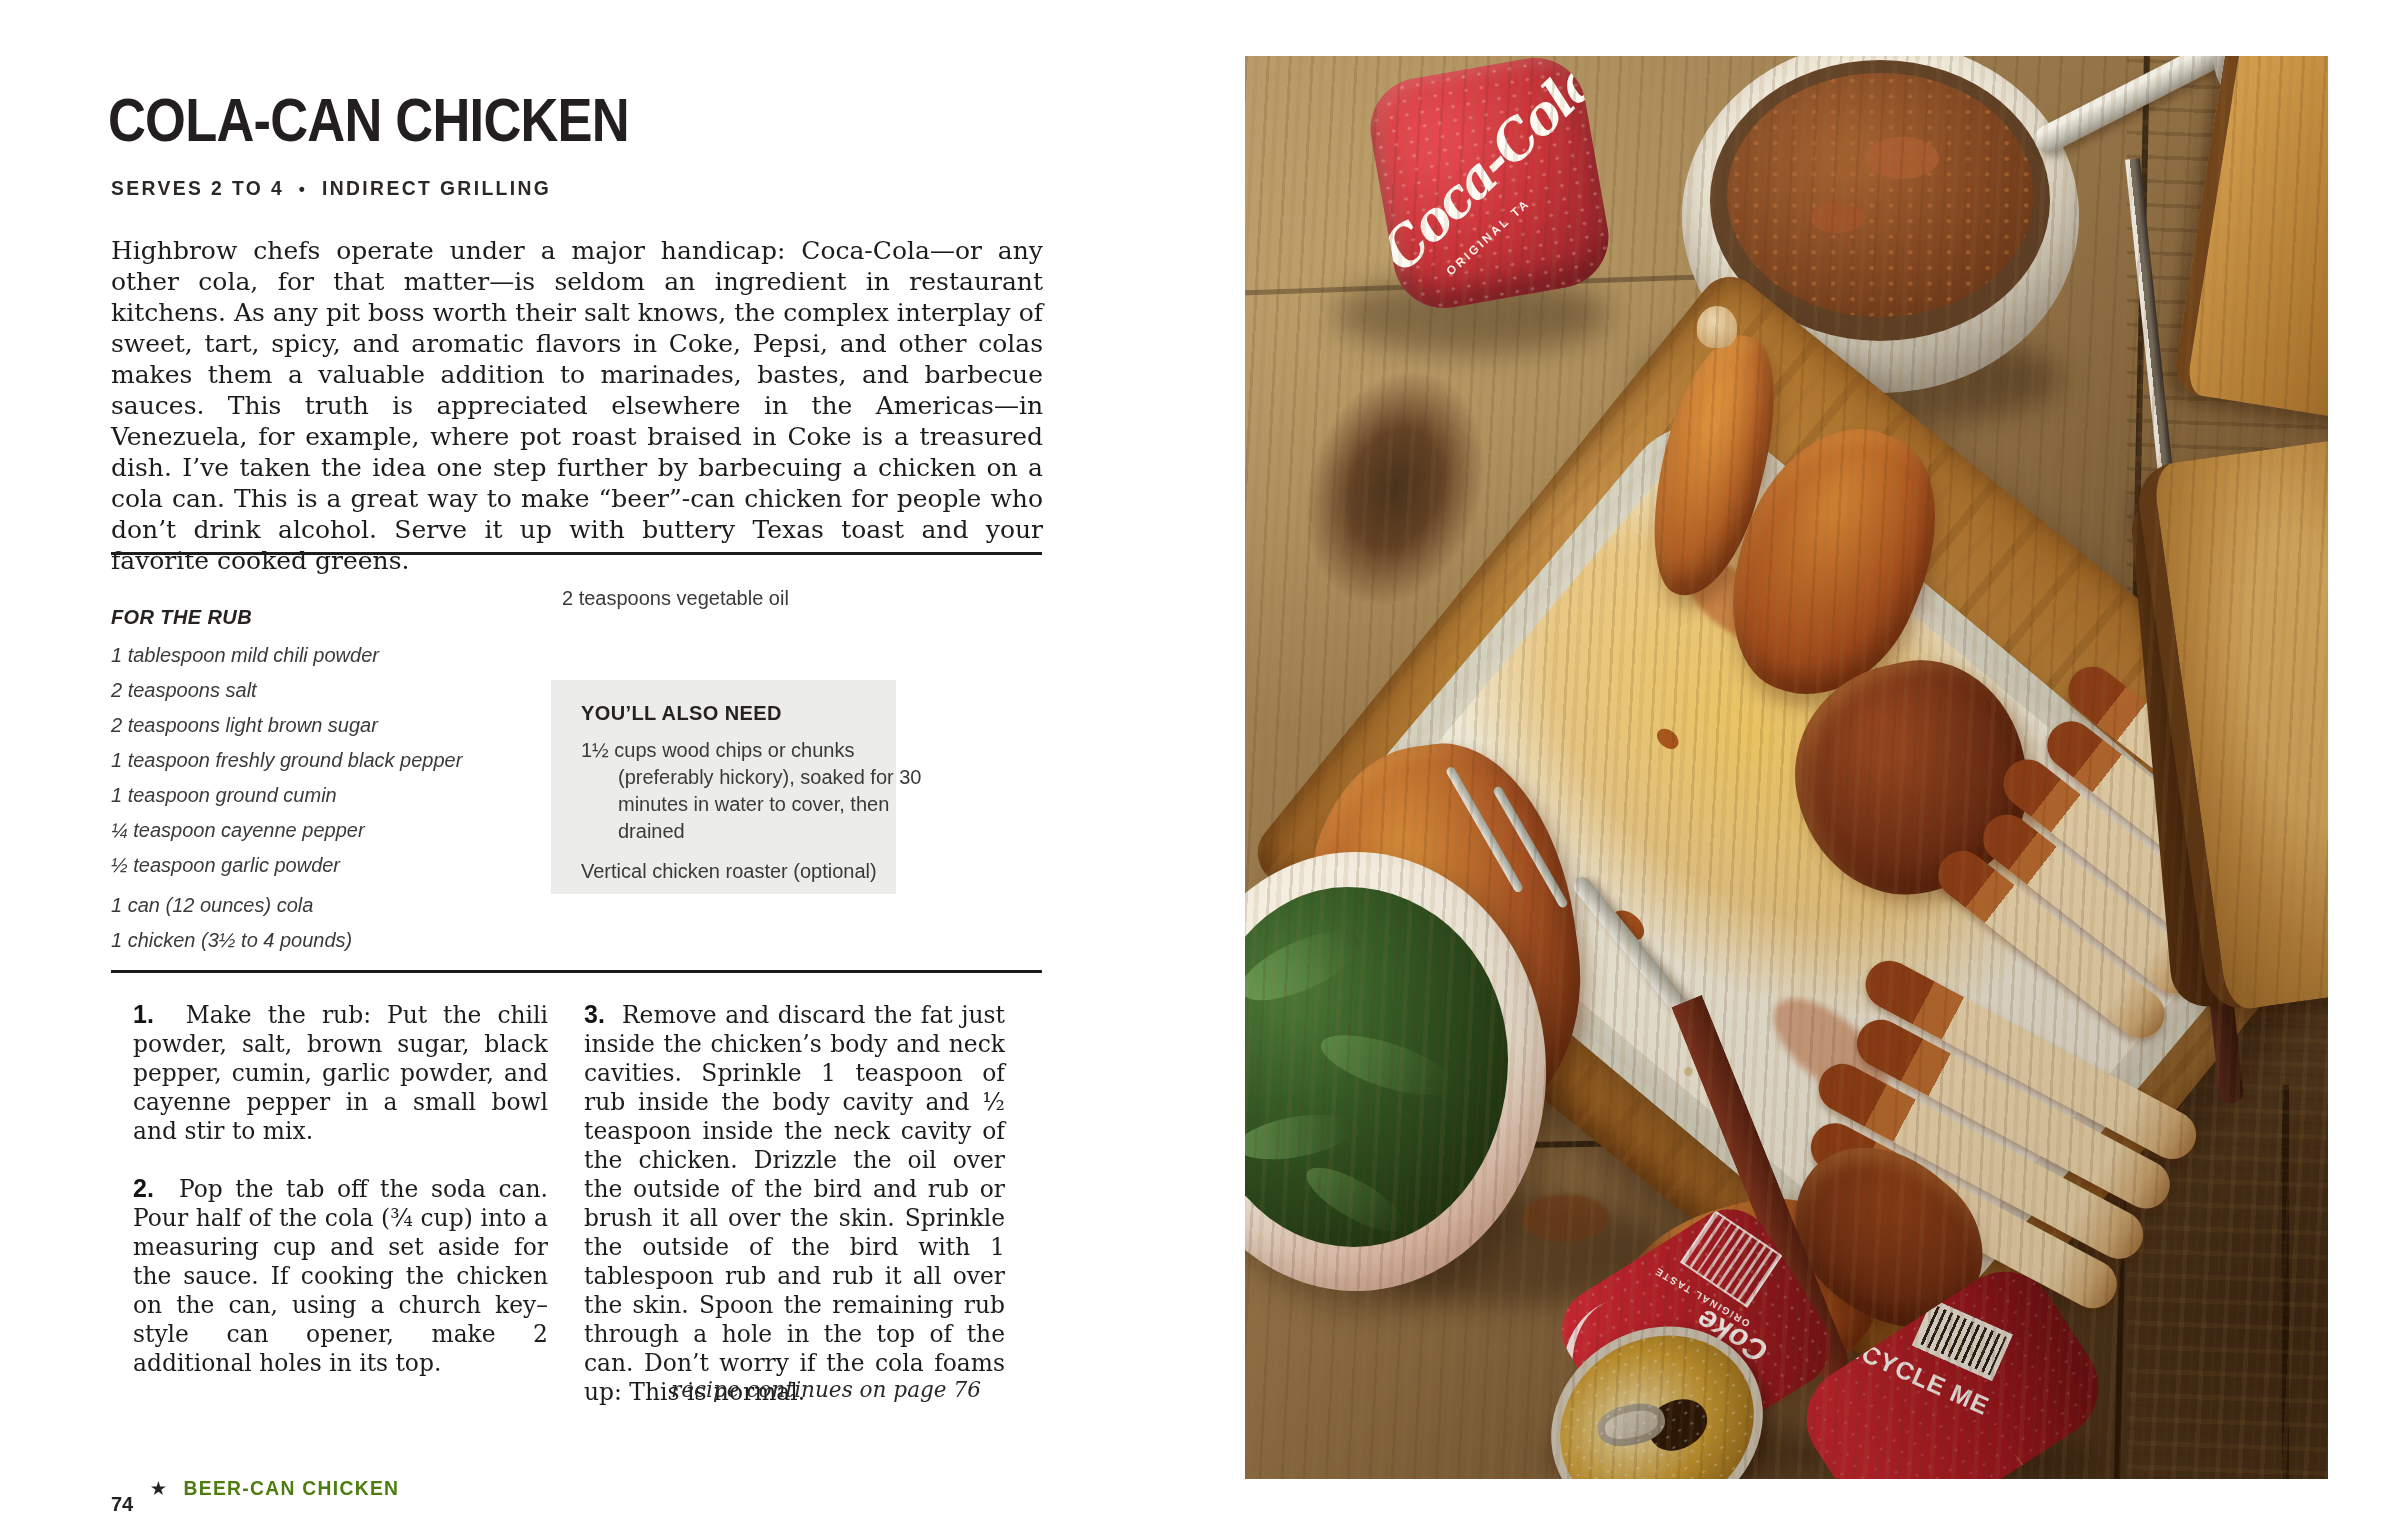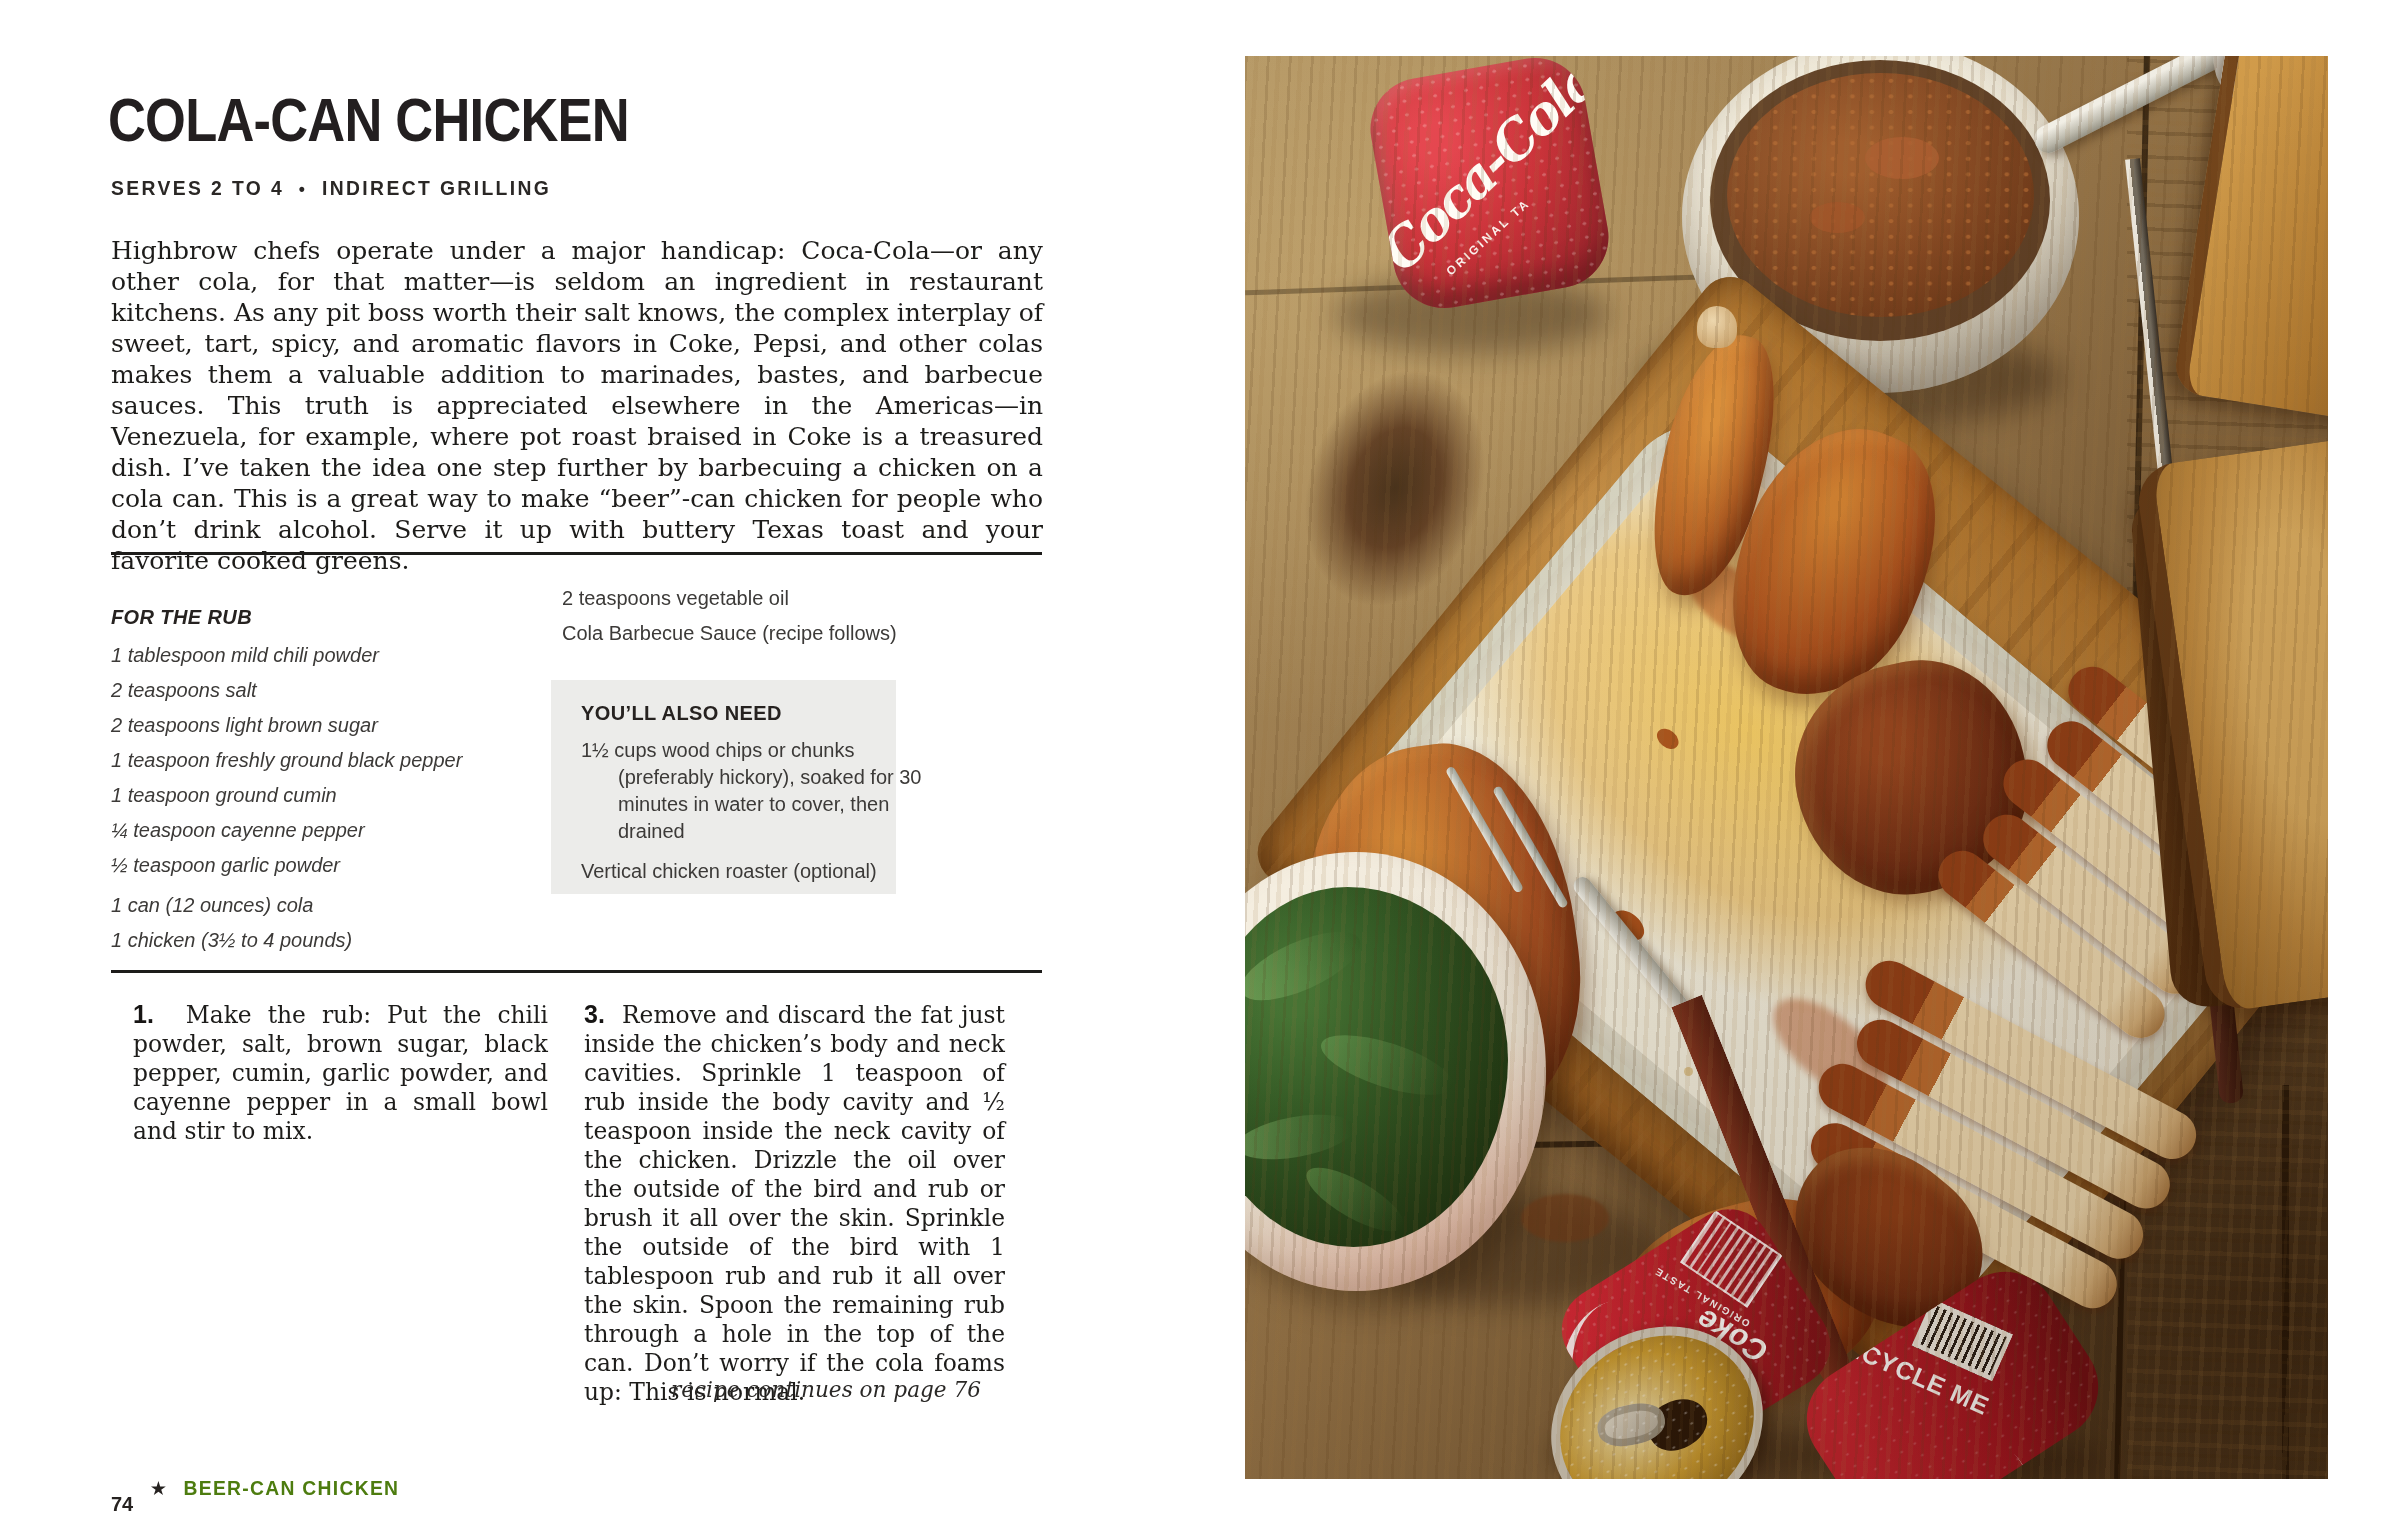--- a/index.html
+++ b/index.html
@@ -79,35 +79,35 @@
       <li>½ teaspoon garlic powder</li>
     </ul>
     <ul class="ing" style="margin-top:5px;">
       <li>1 can (12 ounces) cola</li>
       <li>1 chicken (3½ to 4 pounds)</li>
     </ul>
   </div>
 
   <ul class="abs ing" style="left:562px;top:581px;width:432px;">
     <li>2 teaspoons vegetable oil</li>
-    <li>Cola Barbecue Sauce (recipe follows)</li>
   </ul>
 
   <div class="abs" id="need-box">
     <div class="ing-head">YOU’LL ALSO NEED</div>
     <ul>
       <li class="hang">1½ cups wood chips or chunks (preferably hickory), soaked for 30 minutes in water to cover, then drained</li>
       <li>Vertical chicken roaster (optional)</li>
     </ul>
   </div>
 
   <div class="abs rule" style="top:970px;"></div>
 
   <div class="abs stepcol" style="left:111px;top:1000px;width:415px;">
     <p class="step"><span class="step-num">1.</span>&nbsp; <span>Make the rub: Put the chili powder, salt, brown sugar, black pepper, cumin, garlic powder, and cayenne pepper in a small bowl and stir to mix.</span></p>
+    <p class="step"><span class="step-num">2.</span>&nbsp; <span>Pop the tab off the soda can. Pour half of the cola (¾ cup) into a measuring cup and set aside for the sauce. If cooking the chicken on the can, using a church key–style can opener, make 2 additional holes in its top.</span></p>
   </div>
 
   <div class="abs stepcol" style="left:562px;top:1000px;width:421px;">
     <p class="step"><span class="step-num">3.</span>&nbsp; <span>Remove and discard the fat just inside the chicken’s body and neck cavities. Sprinkle 1 teaspoon of rub inside the body cavity and ½ teaspoon inside the neck cavity of the chicken. Drizzle the oil over the outside of the bird and rub or brush it all over the skin. Sprinkle the outside of the bird with 1 tablespoon rub and rub it all over the skin. Spoon the remaining rub through a hole in the top of the can. Don’t worry if the cola foams up: This is normal.</span></p>
   </div>
 
   <div class="abs" id="continues">recipe continues on page 76</div>
 
   <div class="abs" id="footer">
     <span class="pg">74</span>

